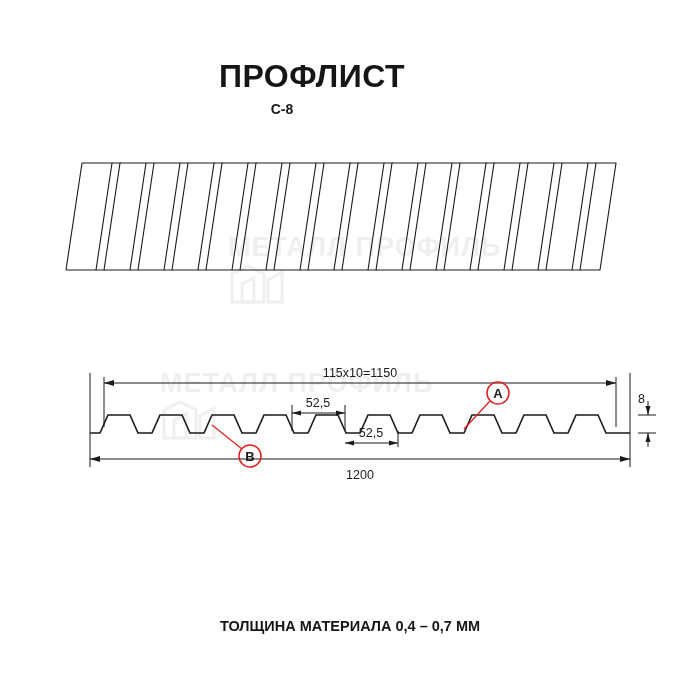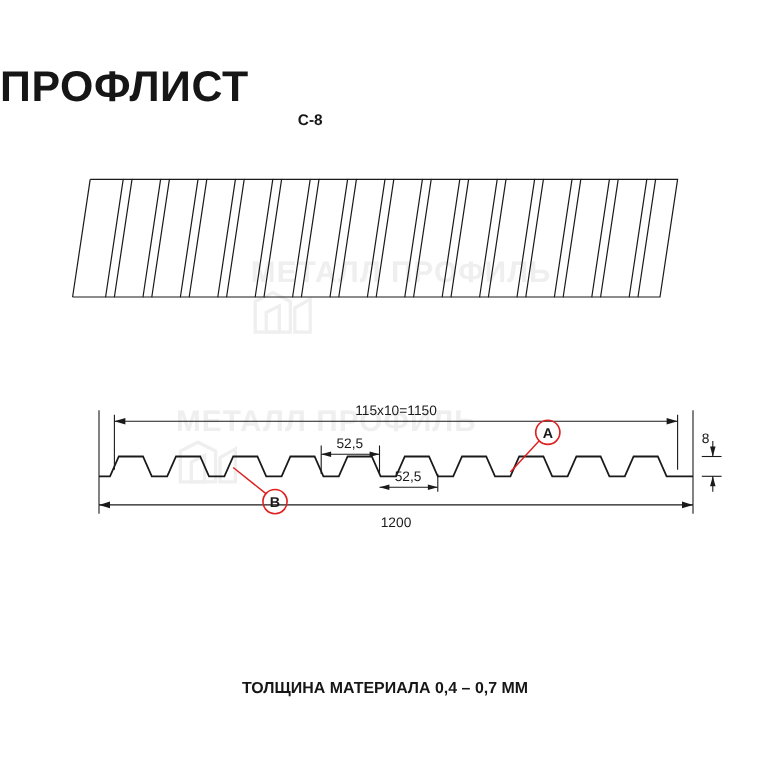--- a/index.html
+++ b/index.html
@@ -18,21 +18,22 @@
   .page {
     position: relative;
     width: 700px;
     height: 700px;
   }
   .title {
     position: absolute;
     top: 58px;
     left: 0;
     width: 624px;
-    font-size: 39px;
+    text-align: center;
+    font-size: 32px;
     font-weight: bold;
     letter-spacing: 0.5px;
     color: #161616;
   }
   .subtitle {
     position: absolute;
     top: 101px;
     left: 0;
     width: 564px;
     text-align: center;

